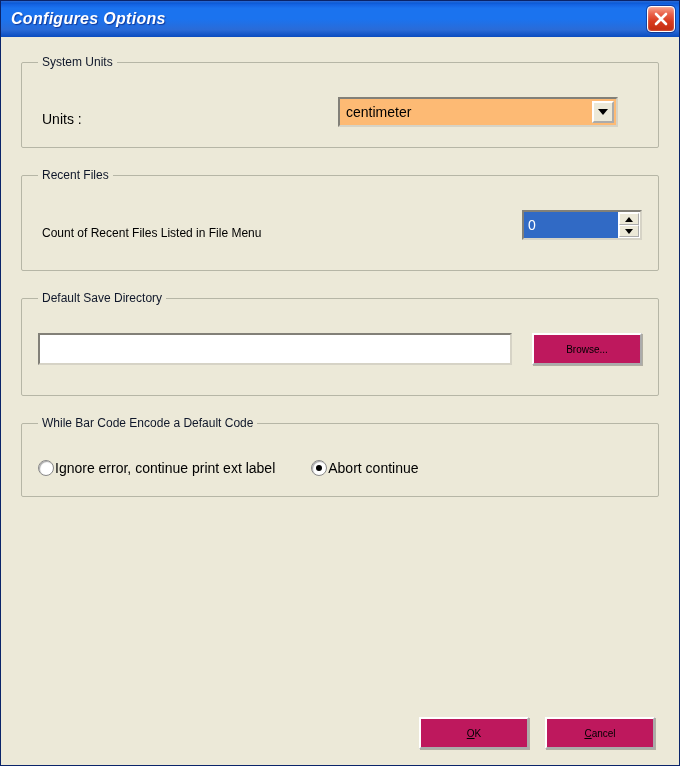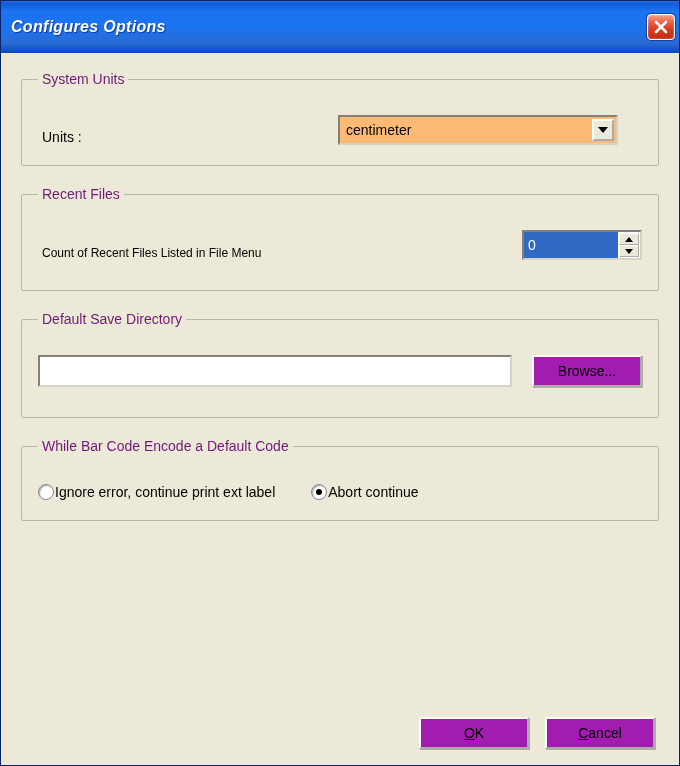--- a/index.html
+++ b/index.html
@@ -15,21 +15,21 @@
   }
   .window {
     width: 680px;
     height: 766px;
     border: 1px solid #0a246a;
     background: #ece9d8;
     display: flex;
     flex-direction: column;
   }
   .titlebar {
-    height: 52px;
+    height: 36px;
     background: linear-gradient(to bottom,
       #2a6bd7 0%, #0c5bd6 6%, #1463e3 10%, #1b73ef 20%,
       #1b73ef 50%, #2a6bd7 80%, #0a4bbf 100%);
     display: flex;
     align-items: center;
     justify-content: space-between;
     padding: 0 4px 0 10px;
     color: #fff;
   }
   .titlebar-title {
@@ -62,22 +62,22 @@
   }
   fieldset {
     border: 1px solid #b6b6a6;
     padding: 14px 16px 20px 16px;
     margin: 0;
     border-radius: 2px;
   }
   fieldset.tall { padding-bottom: 30px; }
   legend {
     padding: 0 4px;
-    color: #701a75;
-    font-size: 14px;
+    color: #0f172a;
+    font-size: 12px;
   }
   .row {
     display: flex;
     align-items: flex-end;
     margin-top: 14px;
   }
   .units-label {
     width: 300px;
     padding-left: 4px;
     font-size: 14px;
@@ -140,23 +140,23 @@
     border: 2px inset #d6d3c6;
     background: #fff;
     margin-right: 20px;
     padding: 2px 4px;
     font-size: 14px;
   }
   .btn {
     height: 32px;
     min-width: 110px;
     padding: 0 14px;
-    background: #a21caf;
+    background: #be185d;
     border: 2px outset #fff;
-    font-size: 14px;
+    font-size: 10px;
     display: inline-flex;
     align-items: center;
     justify-content: center;
     cursor: default;
     box-shadow: 1px 1px 0 rgba(0,0,0,.25);
   }
   .btn .u { text-decoration: underline; }
   .radio-row {
     display: flex;
     align-items: center;

